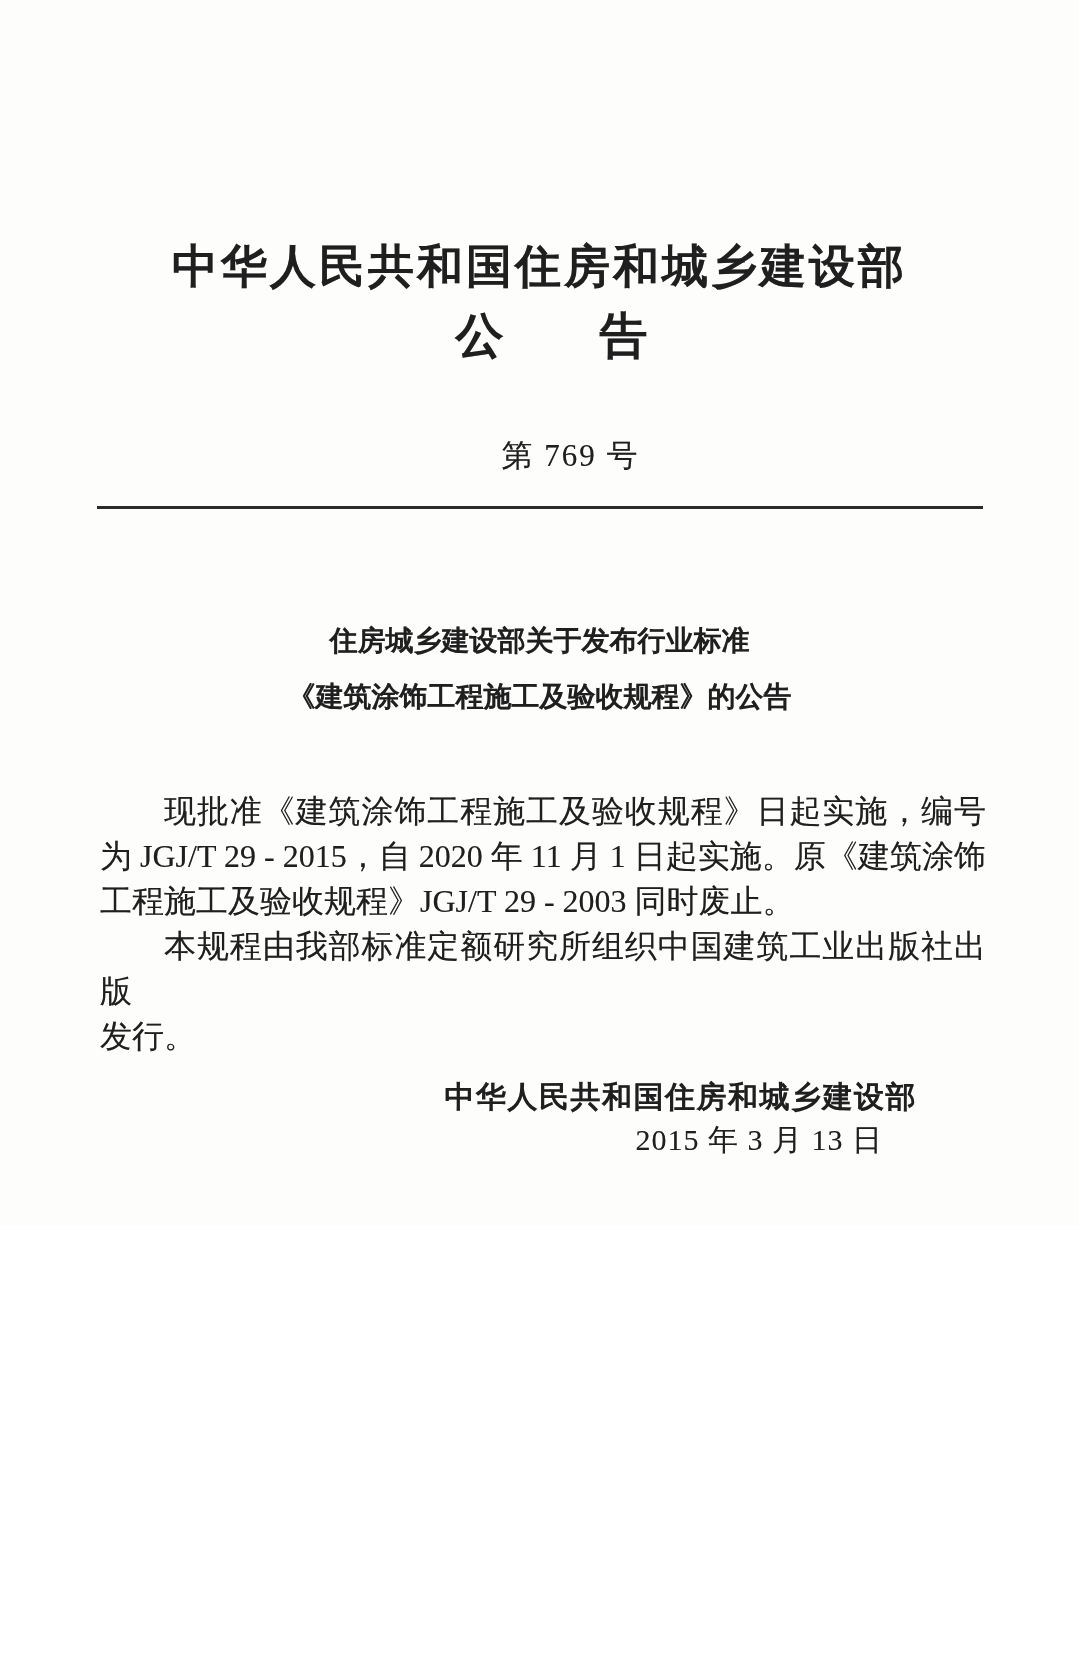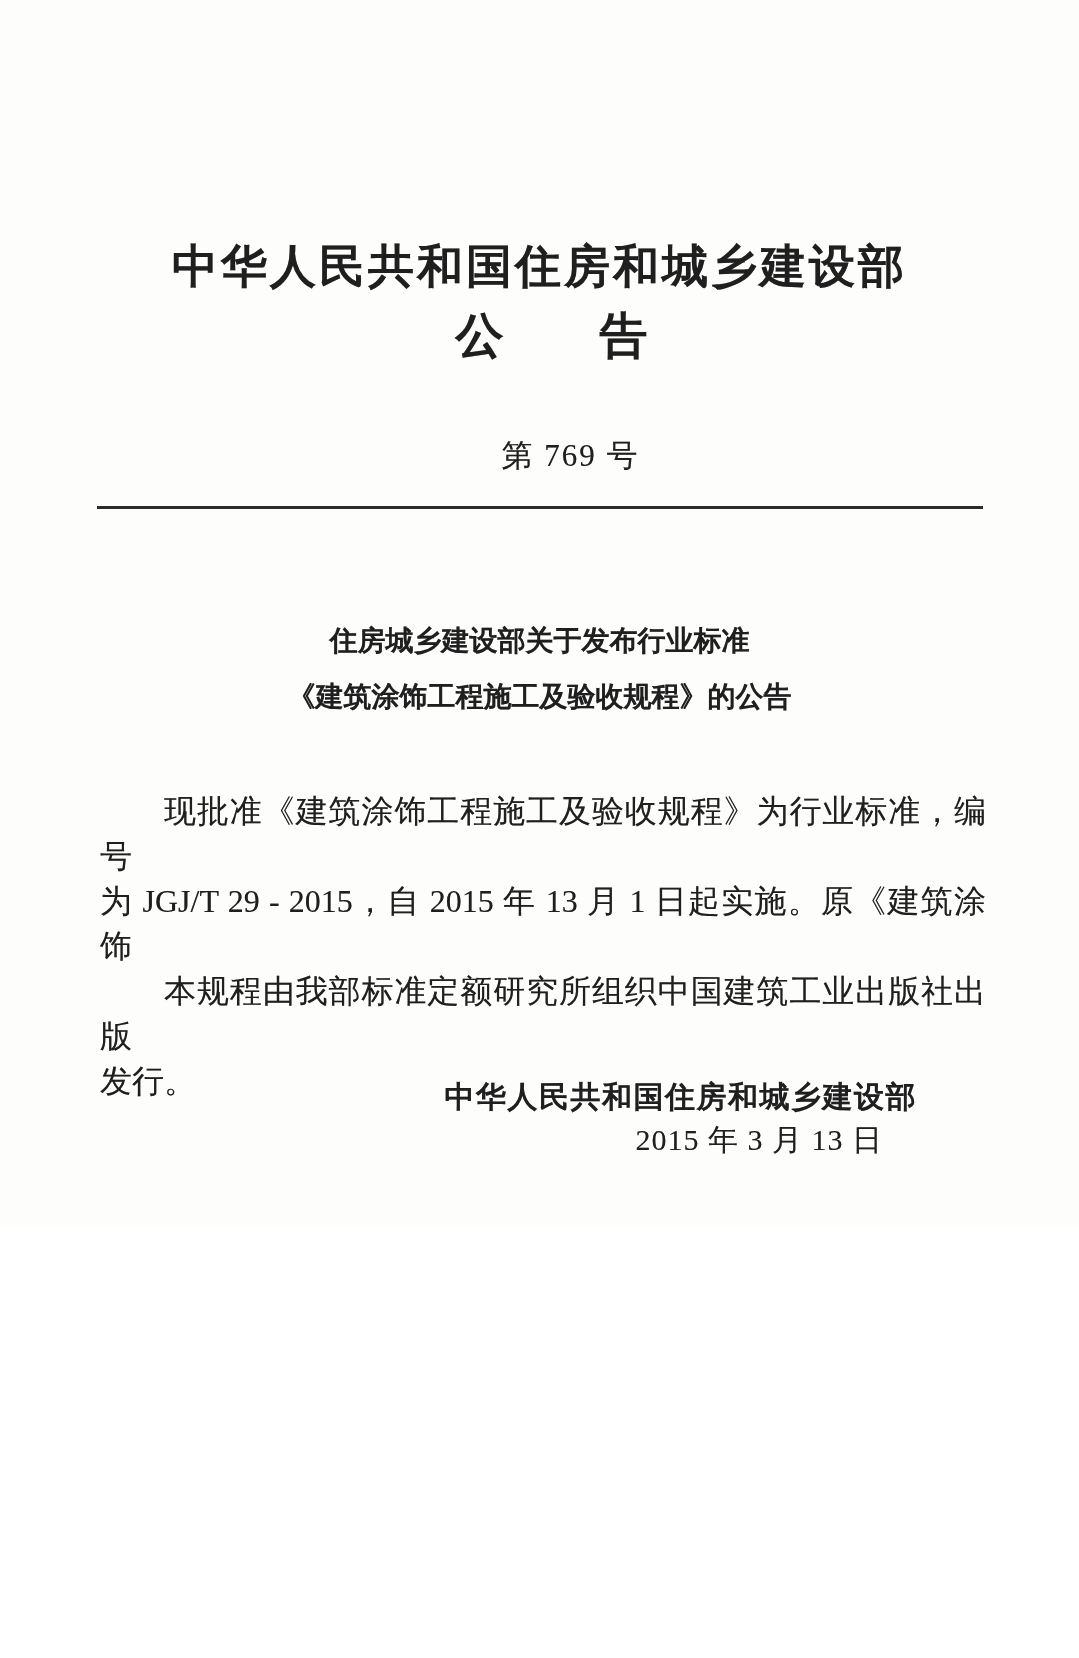--- a/index.html
+++ b/index.html
@@ -142,22 +142,23 @@
   <div class="docno">第 769 号</div>
 
   <div class="rule"></div>
 
   <h2 class="subtitle">
     <div>住房城乡建设部关于发布行业标准</div>
     <div>《建筑涂饰工程施工及验收规程》的公告</div>
   </h2>
 
   <div class="body-block">
-    <div class="body-line indent fill">现批准《建筑涂饰工程施工及验收规程》为行业标准，编号</div>
-    <div class="body-line fill">为 JGJ/T 29 - 2015，自 2015 年 13 月 1 日起实施。原《建筑涂饰</div>
+    <div class="body-line indent fill">现批准《建筑涂饰工程施工及验收规程》日起实施，编号</div>
+    <div class="body-line fill">为 JGJ/T 29 - 2015，自 2020 年 11 月 1 日起实施。原《建筑涂饰</div>
+    <div class="body-line">工程施工及验收规程》JGJ/T 29 - 2003 同时废止。</div>
     <div class="body-line indent fill">本规程由我部标准定额研究所组织中国建筑工业出版社出版</div>
     <div class="body-line">发行。</div>
   </div>
 
   <div class="signature">中华人民共和国住房和城乡建设部</div>
 
   <div class="date">2015 年 3 月 13 日</div>
 
   <div class="smudge"></div>
 

